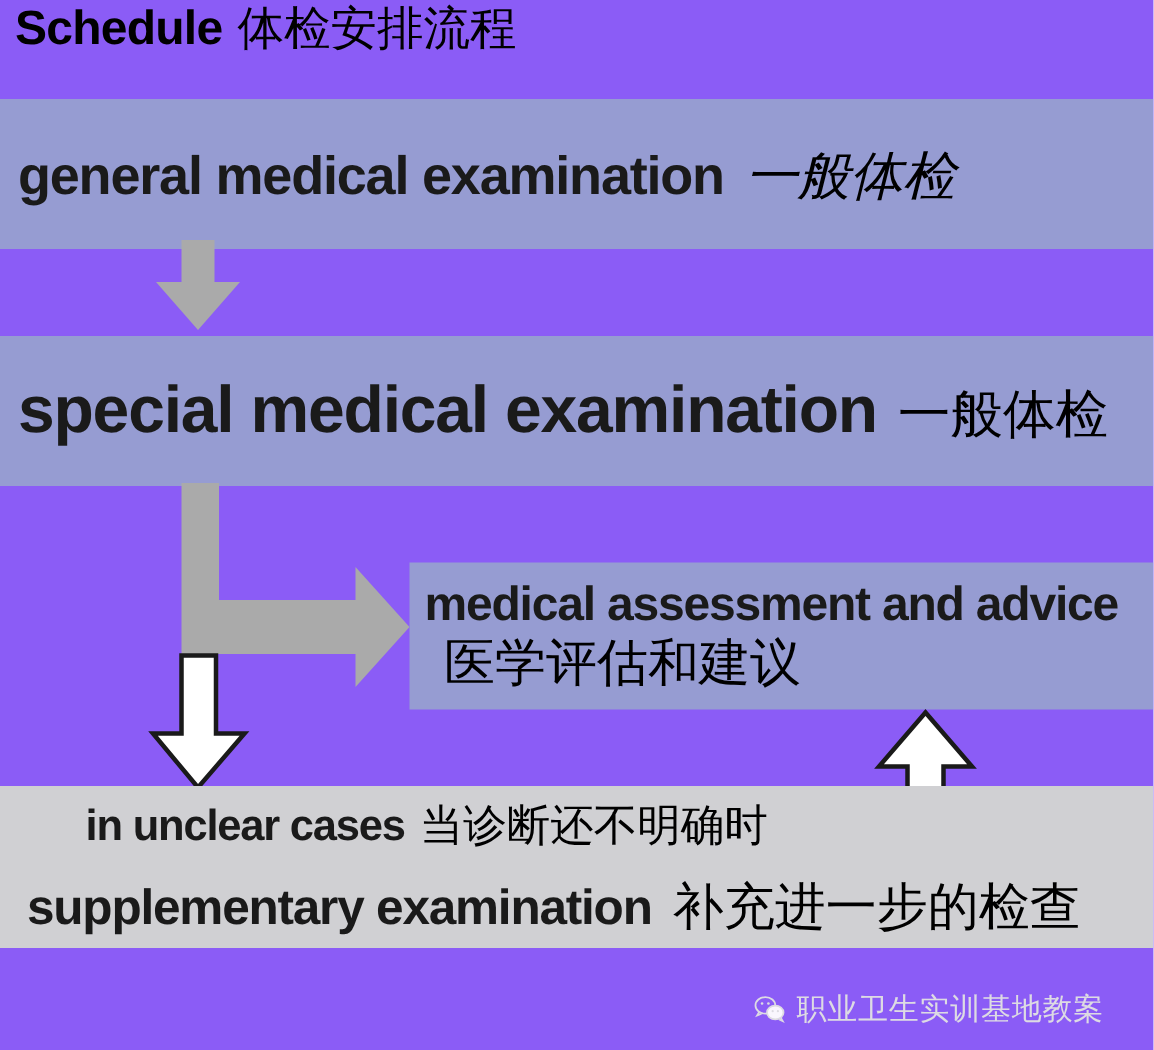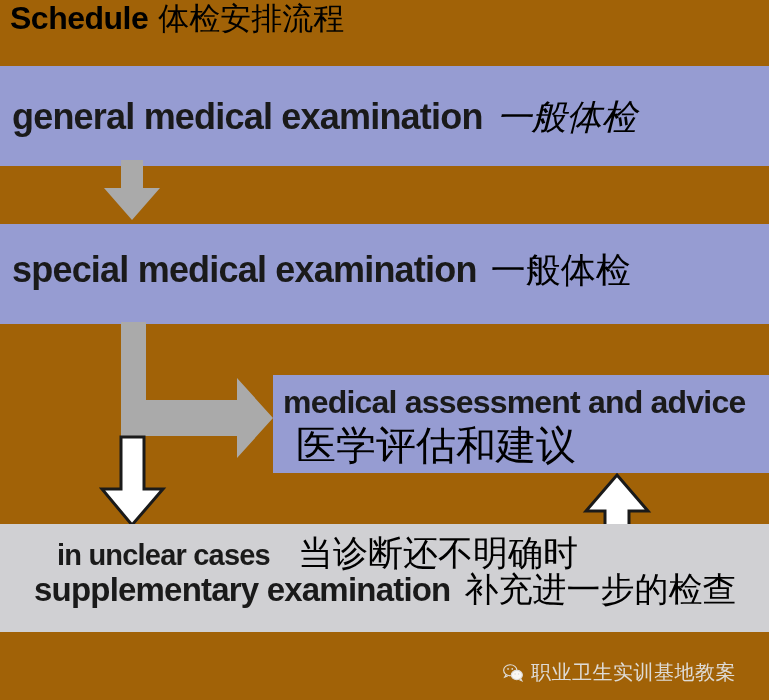--- a/index.html
+++ b/index.html
@@ -7,21 +7,21 @@
     padding: 0;
     background: #ffffff;
   }
   body {
     font-family: "Liberation Sans", sans-serif;
   }
   #page {
     position: relative;
     width: 769px;
     height: 700px;
-    background: #a16207;
+    background: #8b5cf6;
     overflow: hidden;
   }
 
   
   .title {
     position: absolute;
     left: 10px;
     top: 2px;
     white-space: nowrap;
     line-height: 1;
@@ -77,34 +77,34 @@
     color: #000000;
   }
 
   
   #general-line { left: 12px; top: 99px; }
   #general-line .en-bold { font-size: 36px; }
   #general-line .cn-serif { font-size: 35px; margin-left: 14px; font-style: italic; }
 
   
   #special-line { left: 12px; top: 252px; }
-  #special-line .en-bold { font-size: 36px; }
+  #special-line .en-bold { font-size: 44px; }
   #special-line .cn-serif { font-size: 35px; margin-left: 14px; }
 
   
   #assessment-line1 { left: 283px; top: 386px; }
   #assessment-line1 .en-bold { font-size: 32px; text-align: right; }
   #assessment-line2 { left: 296px; top: 425px; }
-  #assessment-line2 .cn-serif { font-size: 40px; }
+  #assessment-line2 .cn-serif { font-size: 34px; }
 
   
   #supplementary-line1 { left: 21px; top: 536px; }
   #supplementary-line1 .en-bold { font-size: 29px; margin-left: 36px; }
-  #supplementary-line1 .cn-serif { font-size: 35px; margin-left: 28px; }
-  #supplementary-line2 { left: 18px; top: 572px; margin-left: 16px; }
+  #supplementary-line1 .cn-serif { font-size: 29px; margin-left: 10px; }
+  #supplementary-line2 { left: 18px; top: 588px; }
   #supplementary-line2 .en-bold { font-size: 33px; }
   #supplementary-line2 .cn-serif { font-size: 34px; margin-left: 14px; }
 
   
   .arrow-svg {
     position: absolute;
     overflow: visible;
   }
   #arrow-top { left: 98px; top: 160px; }
   #arrow-branch { left: 98px; top: 322px; }

